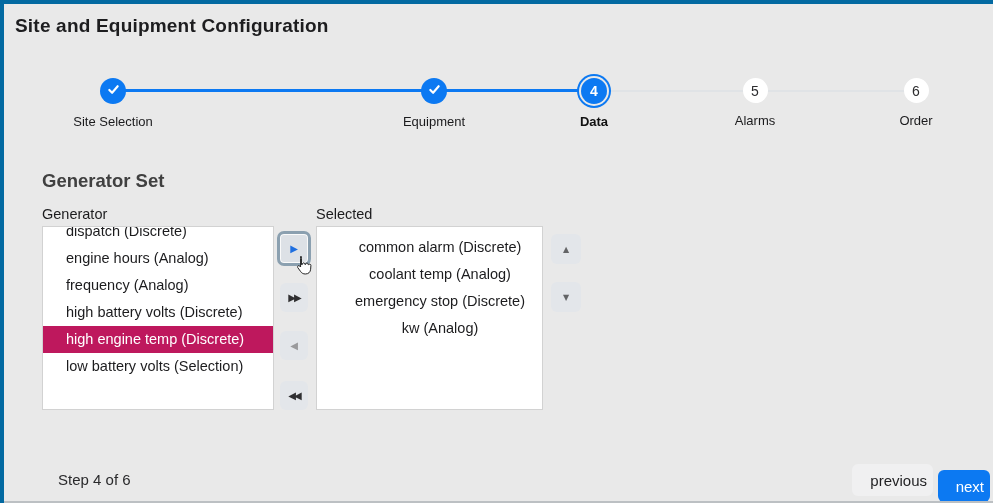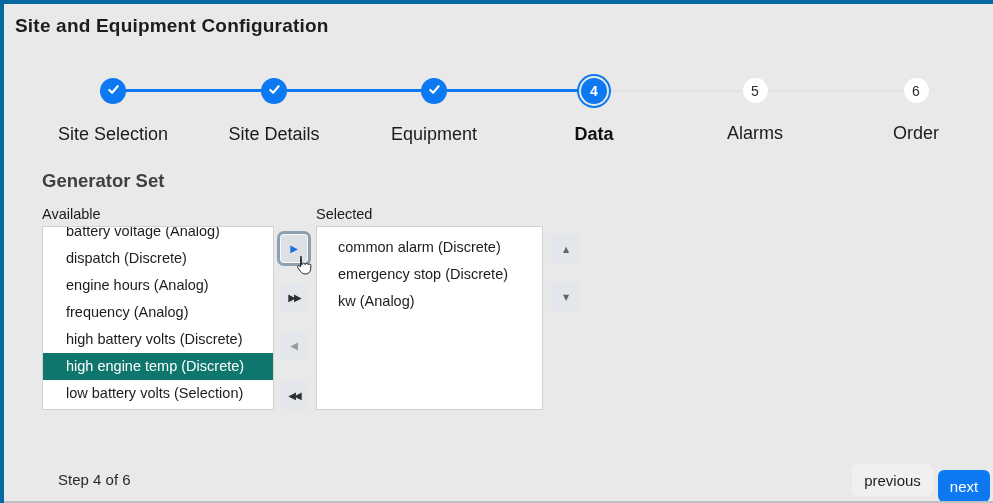--- a/index.html
+++ b/index.html
@@ -23,41 +23,41 @@
   .step .circle{
     width:26px;height:26px;border-radius:50%;display:flex;align-items:center;justify-content:center;
     font-size:14px;box-sizing:border-box;
   }
   .step.complete .circle{background:#0c79f2;}
   .step.active .circle{
     background:#0c79f2;color:#fff;font-weight:bold;
     box-shadow:0 0 0 2px #e9e9e9,0 0 0 4px #0c79f2;
   }
   .step.upcoming .circle{background:#ffffff;color:#2c2c2e;width:25px;height:25px;}
-  .step .label{margin-top:20px;font-size:18px;color:#1b1b1d;white-space:nowrap;text-align:center;}
+  .step .label{margin-top:10px;font-size:13px;color:#1b1b1d;white-space:nowrap;text-align:center;}
   .step.active .label{font-weight:bold;color:#111;}
   
   .section-title{position:absolute;left:38px;top:166px;font-size:18.5px;font-weight:bold;color:#404040;}
   .col-label{position:absolute;top:202px;font-size:14.5px;color:#1c1c1e;}
   .col-label.available{left:38px;}
   .col-label.selected{left:312px;}
   .listbox{
     position:absolute;top:222px;height:184px;background:#fff;border:1px solid #d2d2d2;
     box-sizing:border-box;overflow:hidden;
   }
   .listbox.left{left:38px;width:232px;}
   .listbox.right{left:312px;width:227px;}
   .listbox .row{
     height:27px;line-height:27px;padding-left:23px;font-size:14.5px;color:#1c1c1e;
     white-space:nowrap;cursor:default;
   }
   .listbox.left .row:first-child{margin-top:-9px;}
-  .listbox.right .row{padding-left:21px;}
+  .listbox.right .row{padding-left:21px;text-align:center;}
   .listbox.right .row:first-child{margin-top:7px;}
-  .listbox .row.selected{background:#0f766e;color:#ffffff;}
+  .listbox .row.selected{background:#be185d;color:#ffffff;}
   
   .sqbtn{
     position:absolute;width:28px;height:29px;left:276px;
     background:#e3e6ea;border:none;border-radius:6px;
     display:flex;align-items:center;justify-content:center;
     font-size:10px;padding:0;cursor:pointer;
     font-family:"DejaVu Sans",sans-serif;
   }
   .sqbtn.focused{
     left:273px;width:34px;height:35px;
@@ -67,21 +67,21 @@
   .sqbtn .glyph{pointer-events:none;}
   .glyph.blue{color:#1e6fe0;}
   .glyph.dark{color:#2f2f31;letter-spacing:-2px;}
   .glyph.gray{color:#9a9a9c;}
   .glyph.updown{color:#636466;font-size:8px;}
   .sqbtn.updown-btn{left:547px;width:30px;height:30px;}
   
   .step-indicator{position:absolute;left:38px;top:467px;font-size:15px;color:#2a2a2c;margin-left:16px;}
   .btn{
     position:absolute;top:460px;height:32px;border:none;border-radius:6px;
-    font-size:15px;cursor:pointer;font-family:inherit;
+    font-size:15px;cursor:pointer;font-family:inherit;text-align:right;
   }
   .btn.previous{left:848px;width:81px;background:#f0f0f1;color:#1f1f21;}
   .btn.next{left:934px;width:52px;background:#0c79f2;color:#ffffff;margin-top:6px;}
   
   .cursor{position:absolute;left:288px;top:250px;z-index:5;pointer-events:none;}
 </style>
 </head>
 <body>
 
 <div id="app">
@@ -95,30 +95,20 @@
     <div class="circle">
       <span class="icon">
         <svg width="13" height="13" viewBox="0 0 14 14">
             <path d="M2.5 7.5 L5.5 10.5 L11.5 3.5" stroke="#ffffff" stroke-width="2.3" fill="none" stroke-linecap="round" stroke-linejoin="round"></path>
           </svg>
       </span>
     </div>
     <div class="label">Site Selection</div>
   </div>
 
-  <div class="step complete" style="left:200px">
-    <div class="circle">
-      <span class="icon">
-        <svg width="13" height="13" viewBox="0 0 14 14">
-            <path d="M2.5 7.5 L5.5 10.5 L11.5 3.5" stroke="#ffffff" stroke-width="2.3" fill="none" stroke-linecap="round" stroke-linejoin="round"></path>
-          </svg>
-      </span>
-    </div>
-    <div class="label">Site Details</div>
-  </div>
 
   <div class="step complete" style="left:360px">
     <div class="circle">
       <span class="icon">
         <svg width="13" height="13" viewBox="0 0 14 14">
             <path d="M2.5 7.5 L5.5 10.5 L11.5 3.5" stroke="#ffffff" stroke-width="2.3" fill="none" stroke-linecap="round" stroke-linejoin="round"></path>
           </svg>
       </span>
     </div>
     <div class="label">Equipment</div>
@@ -133,25 +123,24 @@
     <div class="circle">5</div>
     <div class="label">Alarms</div>
   </div>
 
   <div class="step upcoming" style="left:842px">
     <div class="circle">6</div>
     <div class="label">Order</div>
   </div>
 
   <div class="section-title">Generator Set</div>
-  <div class="col-label available">Available</div>
+  <div class="col-label available">Generator</div>
   <div class="col-label selected">Selected</div>
 
   <div class="listbox left">
-    <div class="row">battery voltage (Analog)</div>
     <div class="row">dispatch (Discrete)</div>
     <div class="row">engine hours (Analog)</div>
     <div class="row">frequency (Analog)</div>
     <div class="row">high battery volts (Discrete)</div>
     <div class="row selected">high engine temp (Discrete)</div>
     <div class="row">low battery volts (Selection)</div>
   </div>
 
   <button class="sqbtn focused" style="top:227px">
     <span class="glyph blue">▶</span>
@@ -161,20 +150,21 @@
   </button>
   <button class="sqbtn" style="top:327px">
     <span class="glyph gray">◀</span>
   </button>
   <button class="sqbtn" style="top:377px">
     <span class="glyph dark">◀◀</span>
   </button>
 
   <div class="listbox right">
     <div class="row">common alarm (Discrete)</div>
+    <div class="row">coolant temp (Analog)</div>
     <div class="row">emergency stop (Discrete)</div>
     <div class="row">kw (Analog)</div>
   </div>
 
   <button class="sqbtn updown-btn" style="top:230px">
     <span class="glyph updown">▲</span>
   </button>
   <button class="sqbtn updown-btn" style="top:278px">
     <span class="glyph updown">▼</span>
   </button>

